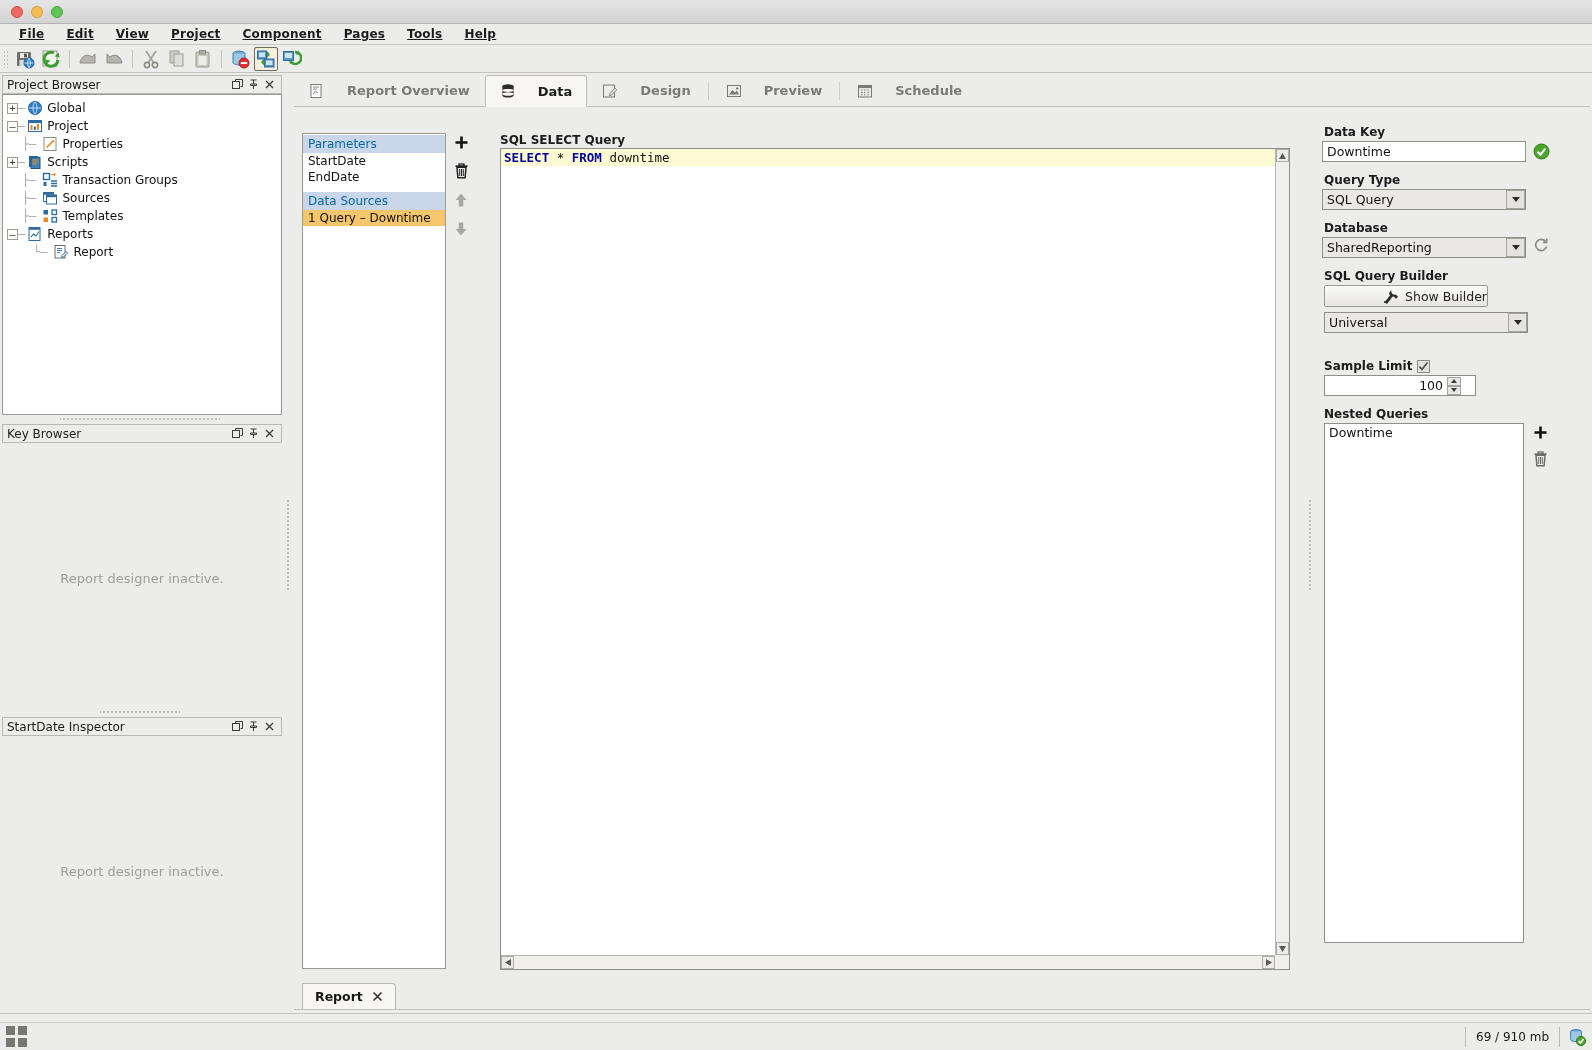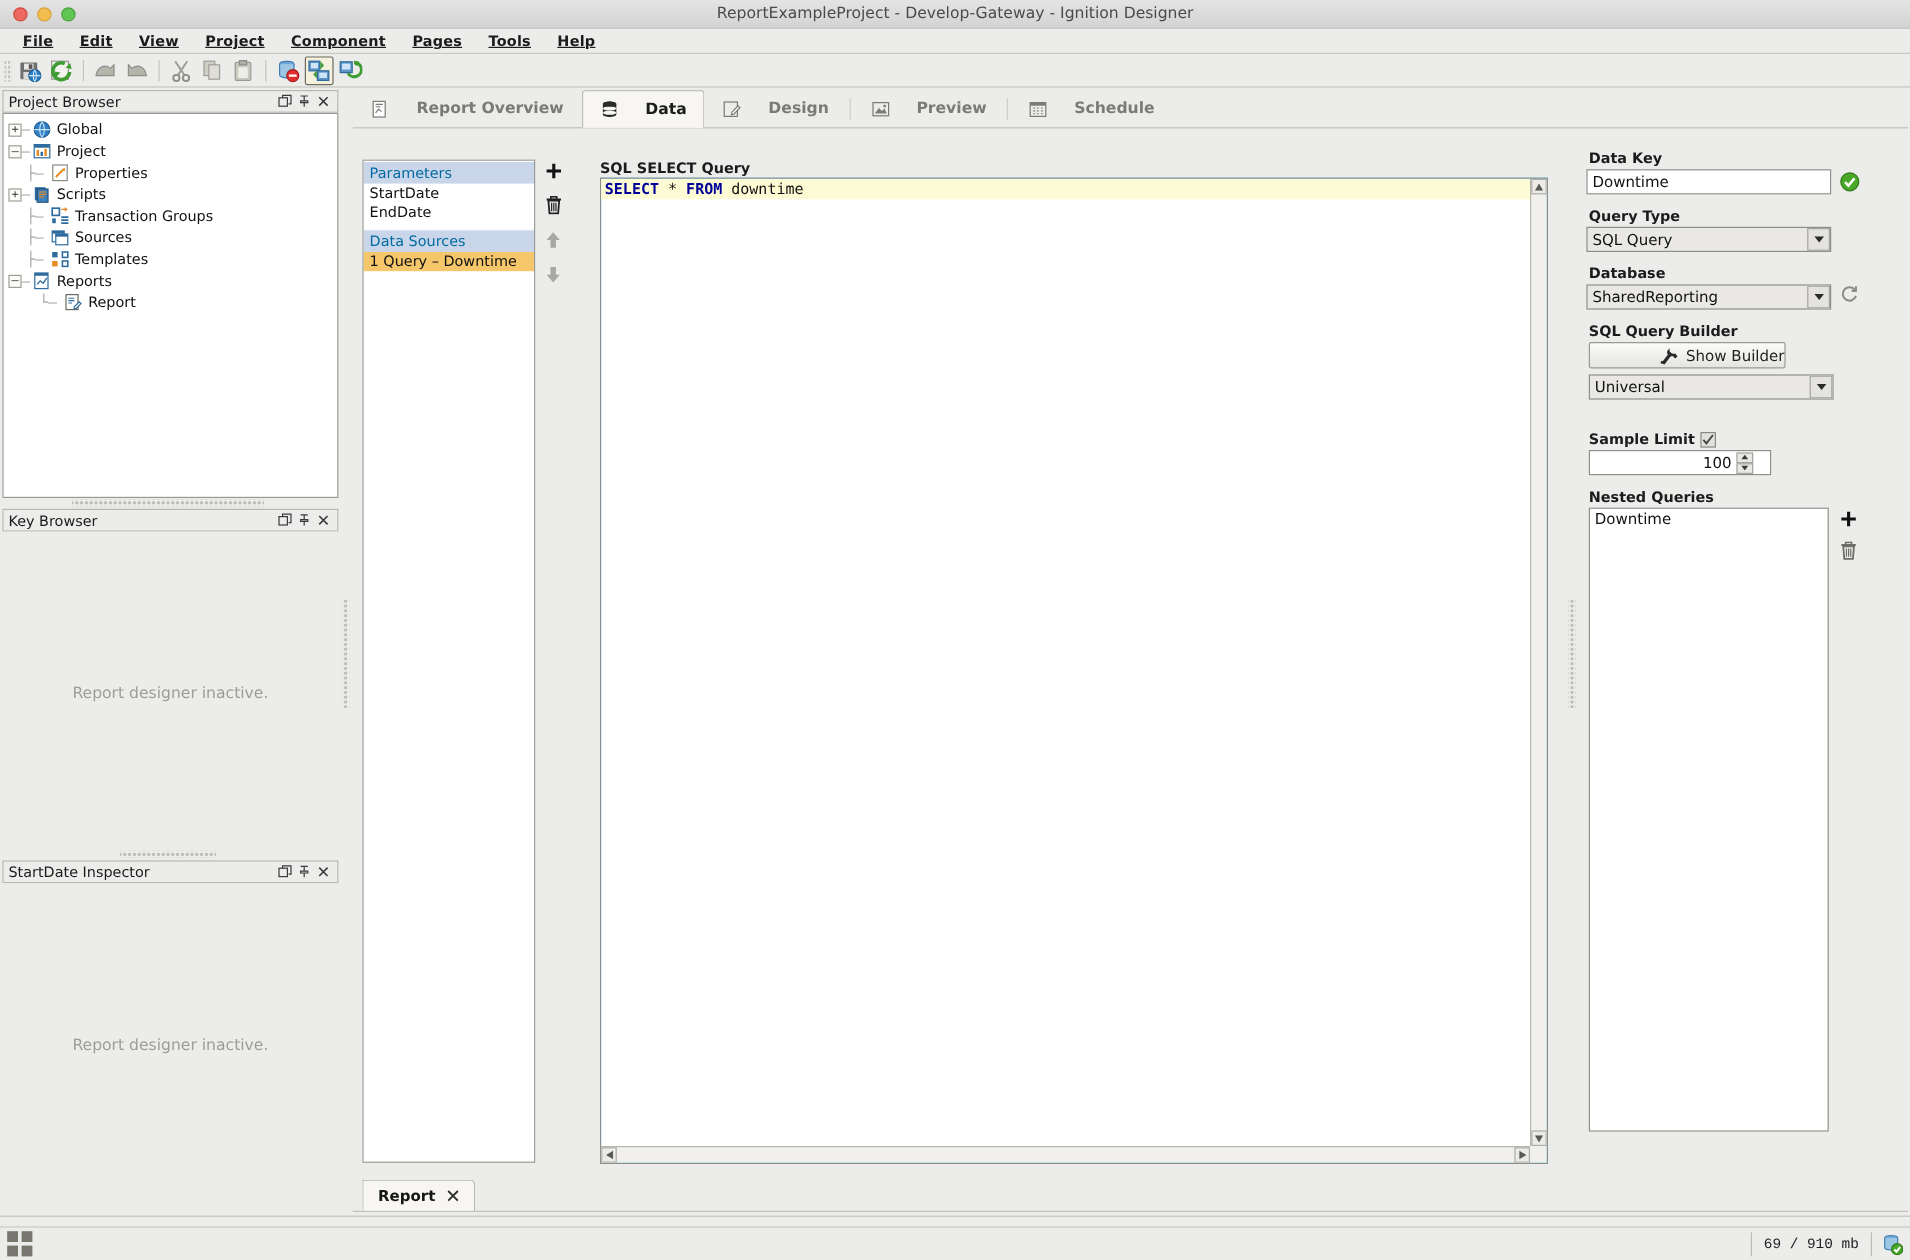--- a/index.html
+++ b/index.html
@@ -119,21 +119,21 @@
   .ds-row.sel { background:#f6c66b; }
 
   .ds-tools { position:absolute; left:156px; top:58px; width:22px;
     display:flex; flex-direction:column; align-items:center; gap:11px; }
   .ds-tool { width:18px; height:18px; display:flex; align-items:center; justify-content:center; }
 
   
   .sql-label { position:absolute; left:206px; top:58px; font-size:12px;
     font-weight:bold; color:#1b1b1b; }
   #sql-box { position:absolute; left:206px; top:73px; width:790px; height:822px;
-    border:1px solid #8f8f8a; background:#7dd3fc; overflow:hidden; }
+    border:1px solid #8f8f8a; background:#a21caf; overflow:hidden; }
   #sql-text { position:absolute; left:0; top:0; right:14px; bottom:14px;
     background:#fff; font-family:"DejaVu Sans Mono", monospace;
     font-size:12.5px; padding:0; }
   .sql-line { height:17px; line-height:17px; padding-left:3px; white-space:pre; }
   .sql-line.cur { background:#fcfbd4; }
   .kw { color:#000098; font-weight:bold; }
   .op { color:#111; }
   .ident { color:#111; }
 
   .vscroll { position:absolute; right:0; top:0; bottom:14px; width:14px;
@@ -177,21 +177,21 @@
   .doc-tab { position:absolute; left:8px; top:3px; height:26px; padding:0 12px;
     background:#f7f6f3; border:1px solid #b7b6b1; border-bottom:none;
     border-radius:0 4px 0 0; display:flex; align-items:center; gap:9px;
     font-size:12.5px; font-weight:bold; color:#161616;
     transform: skewX(0deg); }
 
   
   #statusbar { position:absolute; left:0; top:1013px; width:1592px; height:37px;
     background:#ececeb; border-top:1px solid #c3c3bf; }
   #sb-inner { position:absolute; left:0; top:8px; width:1592px; height:28px;
-    border-top:1px solid #c9c9c4; display:flex; align-items:center;font-family:Liberation Mono, monospace; }
+    border-top:1px solid #c9c9c4; display:flex; align-items:center; }
   .sb-grid { width:22px; height:22px; margin-left:6px;
     display:grid; grid-template-columns:9px 9px; grid-template-rows:9px 9px; gap:3px; }
   .sb-grid i { background:#77776f; display:block; }
   .mem-box { position:absolute; right:32px; top:4px; height:20px;
     border-left:1px solid #bdbdb8; border-right:1px solid #bdbdb8;
     padding:0 10px; display:flex; align-items:center;
     font-size:12px; color:#1b1b1b; }
   .mem-ico { position:absolute; right:6px; top:5px; width:18px; height:18px; }
 
   svg { display:block; }
@@ -200,21 +200,20 @@
 <body>
 
 <div id="app">
 
   <div class="titlebar">
     <div class="traffic">
       <div class="tl red"></div>
       <div class="tl yel"></div>
       <div class="tl grn"></div>
     </div>
-    <div class="title-text">ReportExampleProject - Develop-Gateway - Ignition Designer</div>
   </div>
 
   <div class="menubar">
     <div class="menu-item"><u>File</u></div>
     <div class="menu-item"><u>Edit</u></div>
     <div class="menu-item"><u>View</u></div>
     <div class="menu-item"><u>Project</u></div>
     <div class="menu-item"><u>Component</u></div>
     <div class="menu-item"><u>Pages</u></div>
     <div class="menu-item"><u>Tools</u></div>

